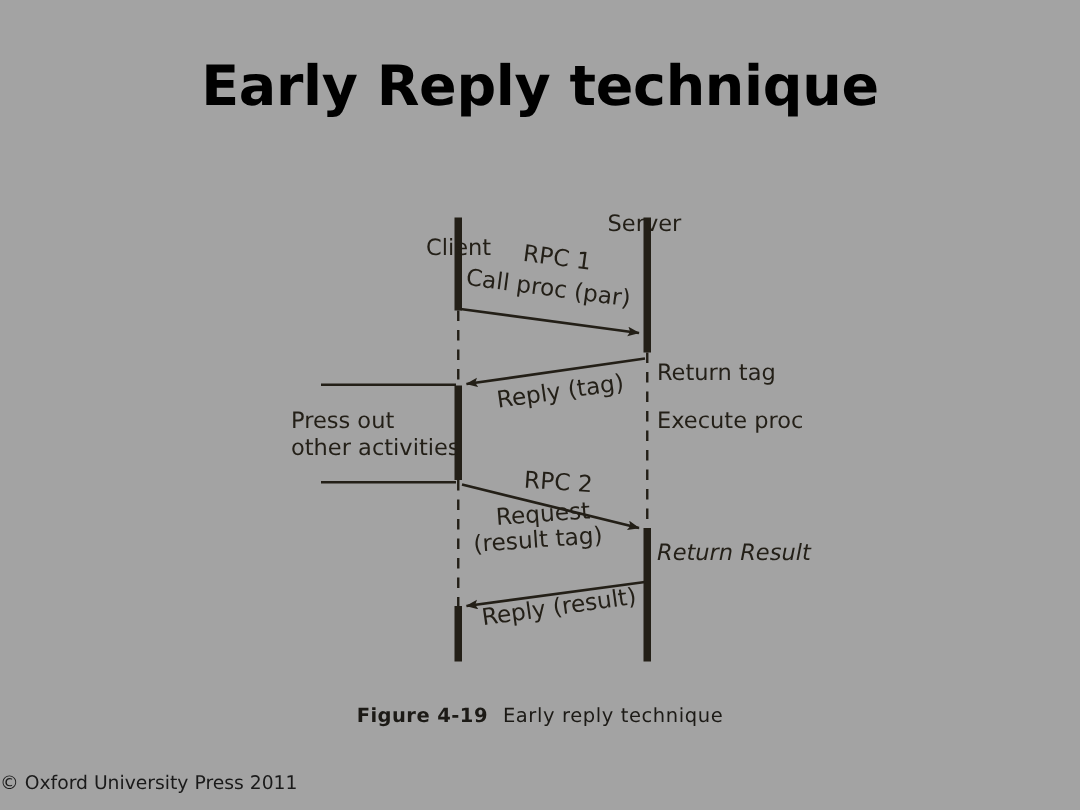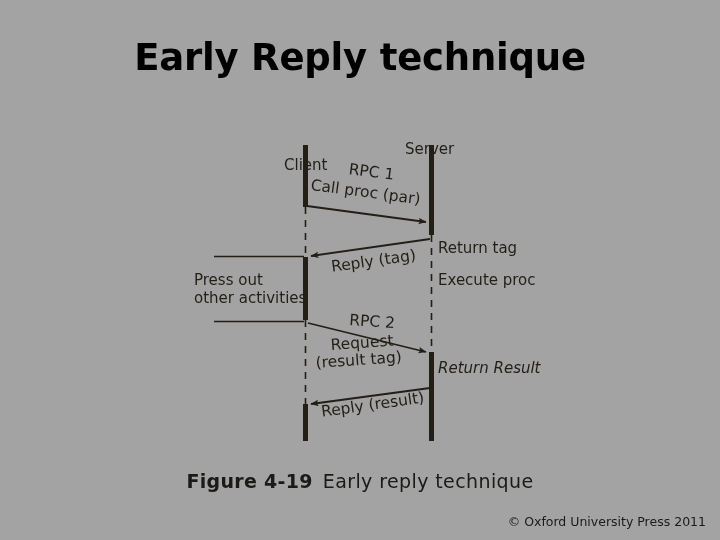--- a/index.html
+++ b/index.html
@@ -53,37 +53,37 @@
     white-space: pre;
     line-height: 1.25;
   }
   #caption-wrap {
     position: absolute;
     left: 0;
     top: 470px;
     width: 720px;
     text-align: center;
     font-family: "DejaVu Sans", sans-serif;
-    font-size: 19px;
+    font-size: 13px;
     color: #1c1a16;
   }
   #caption-num {
     font-weight: bold;
     letter-spacing: 0.3px;
   }
   #caption-text {
     letter-spacing: 0.4px;
     margin-left: 10px;
   }
   #footer-credit {
     position: absolute;
     left: 0;
     top: 514px;
     width: 706px;
-    text-align: right;
+    text-align: left;
     font-family: "DejaVu Sans", sans-serif;
     font-size: 12.5px;
     color: #1a1a1a;
   }
   .rot-label {
     position: absolute;
     font-family: "DejaVu Sans", sans-serif;
     font-size: 15.5px;
     color: #231f17;
     white-space: pre;

